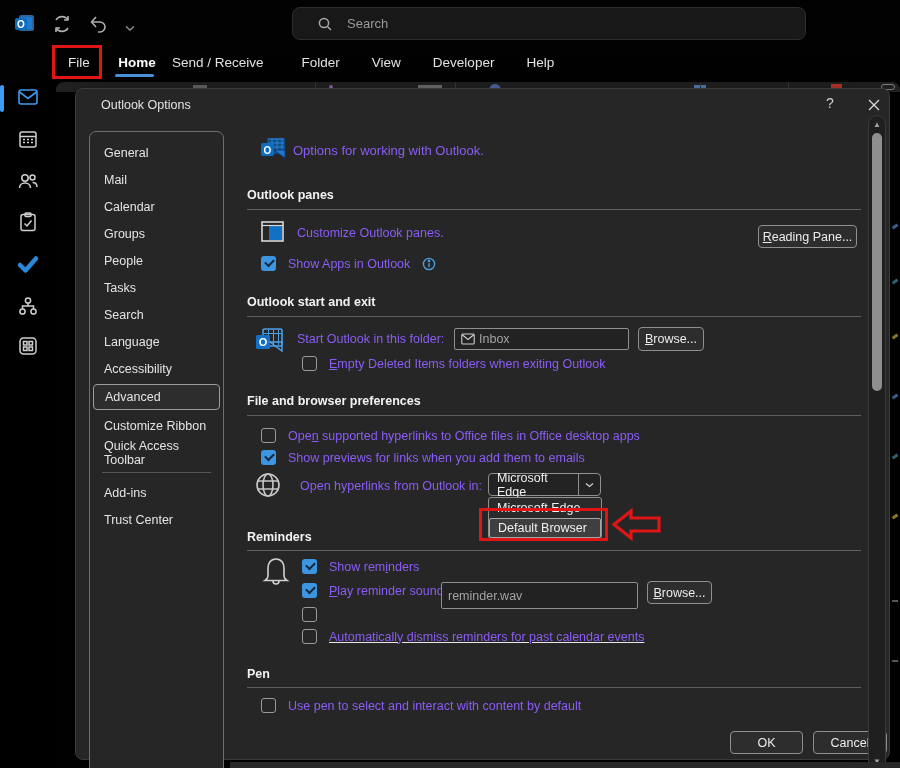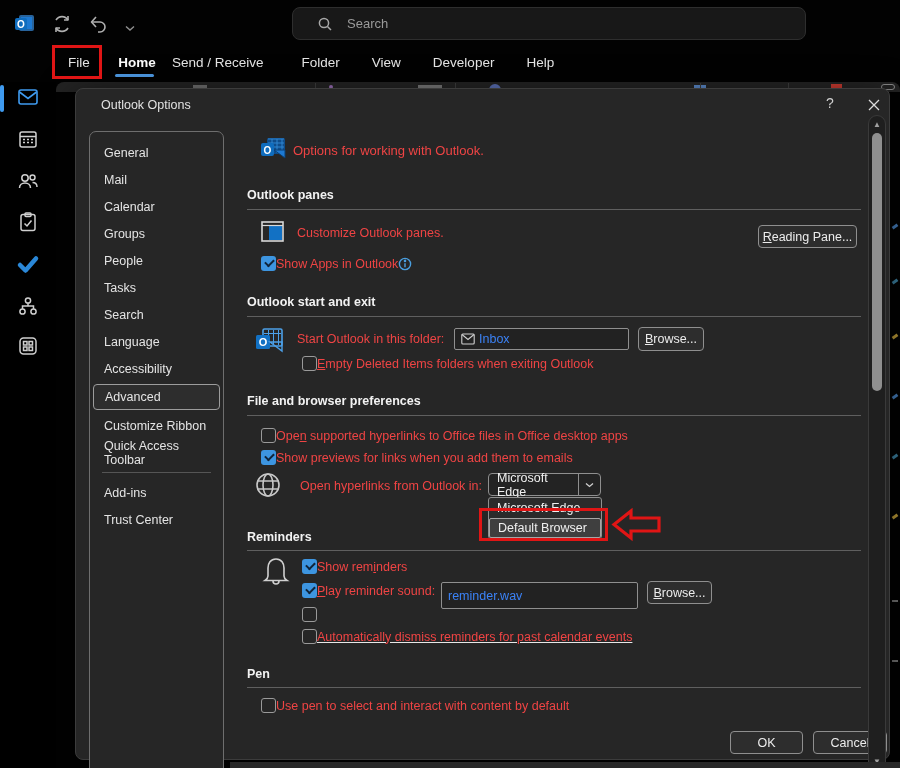--- a/index.html
+++ b/index.html
@@ -37,24 +37,24 @@
   .dlg-help { position:absolute; left:745px; top:6px; width:18px; height:18px; color:#cfcfcf; font-size:14px; text-align:center; }
   .dlg-close { position:absolute; left:788px; top:6px; width:20px; height:20px; display:flex; align-items:center; justify-content:center; }
 
   .nav { position:absolute; left:13px; top:42px; width:135px; height:692px; border:1px solid #6e6e6e; border-radius:7px; padding-top:7px; background:#262626; }
   .nav-item { height:27px; display:flex; align-items:center; padding-left:14px; font-size:12.5px; color:#e4e4e4; }
   .nav-item.selected { border:1px solid #9c9c9c; border-radius:4px; margin:2px 3px; background:#2d2d2d; height:26px; padding-left:11px; }
   .nav-div { height:1px; background:#555; margin:6px 12px; }
 
   .sec { position:absolute; font-weight:bold; font-size:12.5px; color:#f2f2f2; }
   .hr { position:absolute; height:1px; background:#5f5f5f; left:171px; width:614px; }
-  .lbl { font-size:12.5px; color:#ef4444; }
+  .lbl { font-size:12.5px; color:#8b5cf6; }
   .btn { position:absolute; background:#2d2d2d; border:1px solid #8f8f8f; border-radius:4px; color:#ececec; font-size:12.5px; display:flex; align-items:center; justify-content:center; }
-  .input { position:absolute; background:#222222; border:1px solid #8f8f8f; border-radius:2px; color:#3b82f6; font-size:12.5px; display:flex; align-items:center; padding:0 6px; gap:4px; }
-  .cbrow { position:absolute; display:flex; align-items:center; gap:0; }
+  .input { position:absolute; background:#222222; border:1px solid #8f8f8f; border-radius:2px; color:#a3a3a3; font-size:12.5px; display:flex; align-items:center; padding:0 6px; gap:4px; }
+  .cbrow { position:absolute; display:flex; align-items:center; gap:12px; }
   .cb { width:15px; height:15px; border-radius:3px; flex:0 0 auto; position:relative; }
   .cb.unchecked { border:1px solid #9a9a9a; background:transparent; }
   .cb.checked { background:#3d95e0; }
   .cb.checked::after { content:""; position:absolute; left:3.5px; top:3px; width:7px; height:4px; border-left:2px solid #10253a; border-bottom:2px solid #10253a; transform:rotate(-45deg); }
 
   .combo { position:absolute; left:412px; top:384px; width:113px; height:23px; border:1px solid #8f8f8f; border-radius:4px; background:#232323; display:flex; align-items:center; }
   .combo-text { flex:1; padding-left:8px; font-size:12.5px; color:#f0f0f0; }
   .combo-btn { width:22px; height:100%; border-left:1px solid #8f8f8f; display:flex; align-items:center; justify-content:center; border-radius:0 4px 4px 0; }
   .dropdown { position:absolute; left:412px; top:408px; width:114px; height:42px; background:#2b2b2b; border:1px solid #8f8f8f; border-radius:3px; z-index:5; }
   .dd-item { height:20px; display:flex; align-items:center; padding-left:8px; font-size:12.5px; color:#f0f0f0; }

